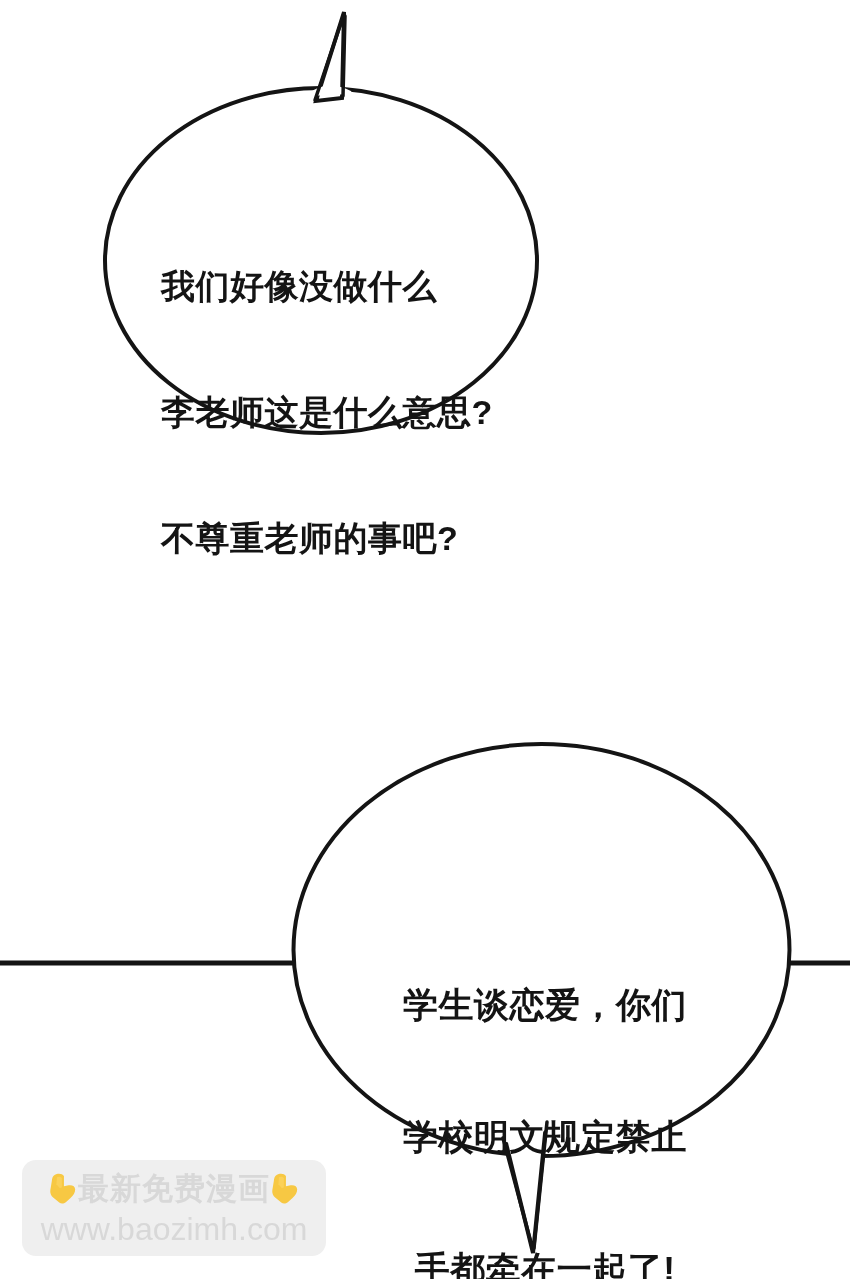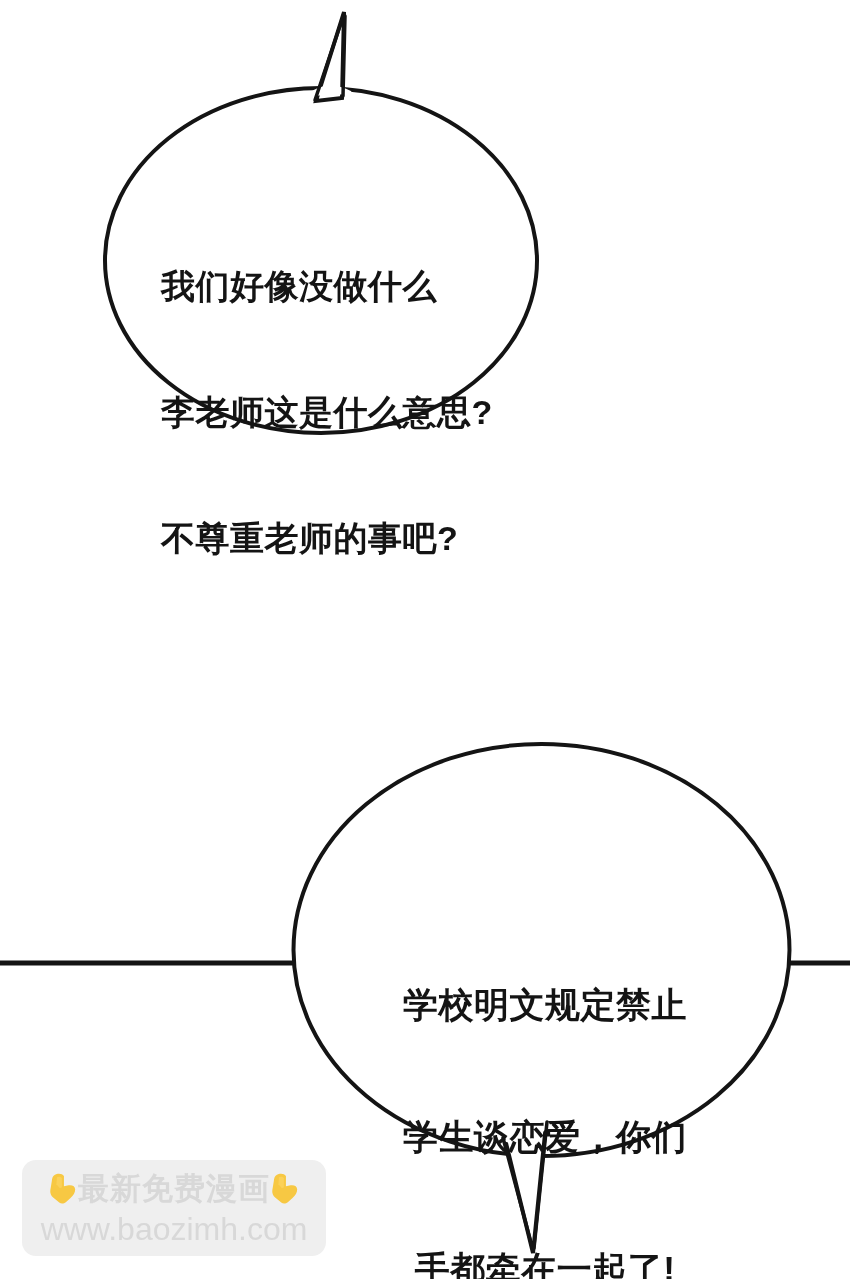--- a/index.html
+++ b/index.html
@@ -130,22 +130,22 @@
     <path d="M 343 96 L 345 16" fill="none" stroke="#141414" stroke-width="3.5" stroke-linecap="round"></path>
   </svg>
 
   <div class="bubble-text" id="bubble1-text">
     <span class="bubble-line">我们好像没做什么</span>
     <span class="bubble-line">李老师这是什么意思?</span>
     <span class="bubble-line">不尊重老师的事吧?</span>
   </div>
 
   <div class="bubble-text" id="bubble2-text">
+    <span class="bubble-line">学生谈恋爱，你们</span>
     <span class="bubble-line">学校明文规定禁止</span>
-    <span class="bubble-line">学生谈恋爱，你们</span>
     <span class="bubble-line">手都牵在一起了!</span>
   </div>
 
   <div id="watermark">
     <div id="watermark-row1">
       <span class="wm-hand">
         <svg viewBox="0 0 32 36" width="30" height="34" xmlns="http://www.w3.org/2000/svg">
           <path d="M7 3 C10 1 15 1 17 4 L17 15 L22 14 C26 13.5 29 15 29 18.5
                    C29 22 27 25 24 27.5 L19 32 C17 33.8 14 34 12 32.5
                    L5.5 27 C3 25 2 22 2.5 19 L4 10 C4.5 6 5 4 7 3 Z" fill="#f7c843"></path>

